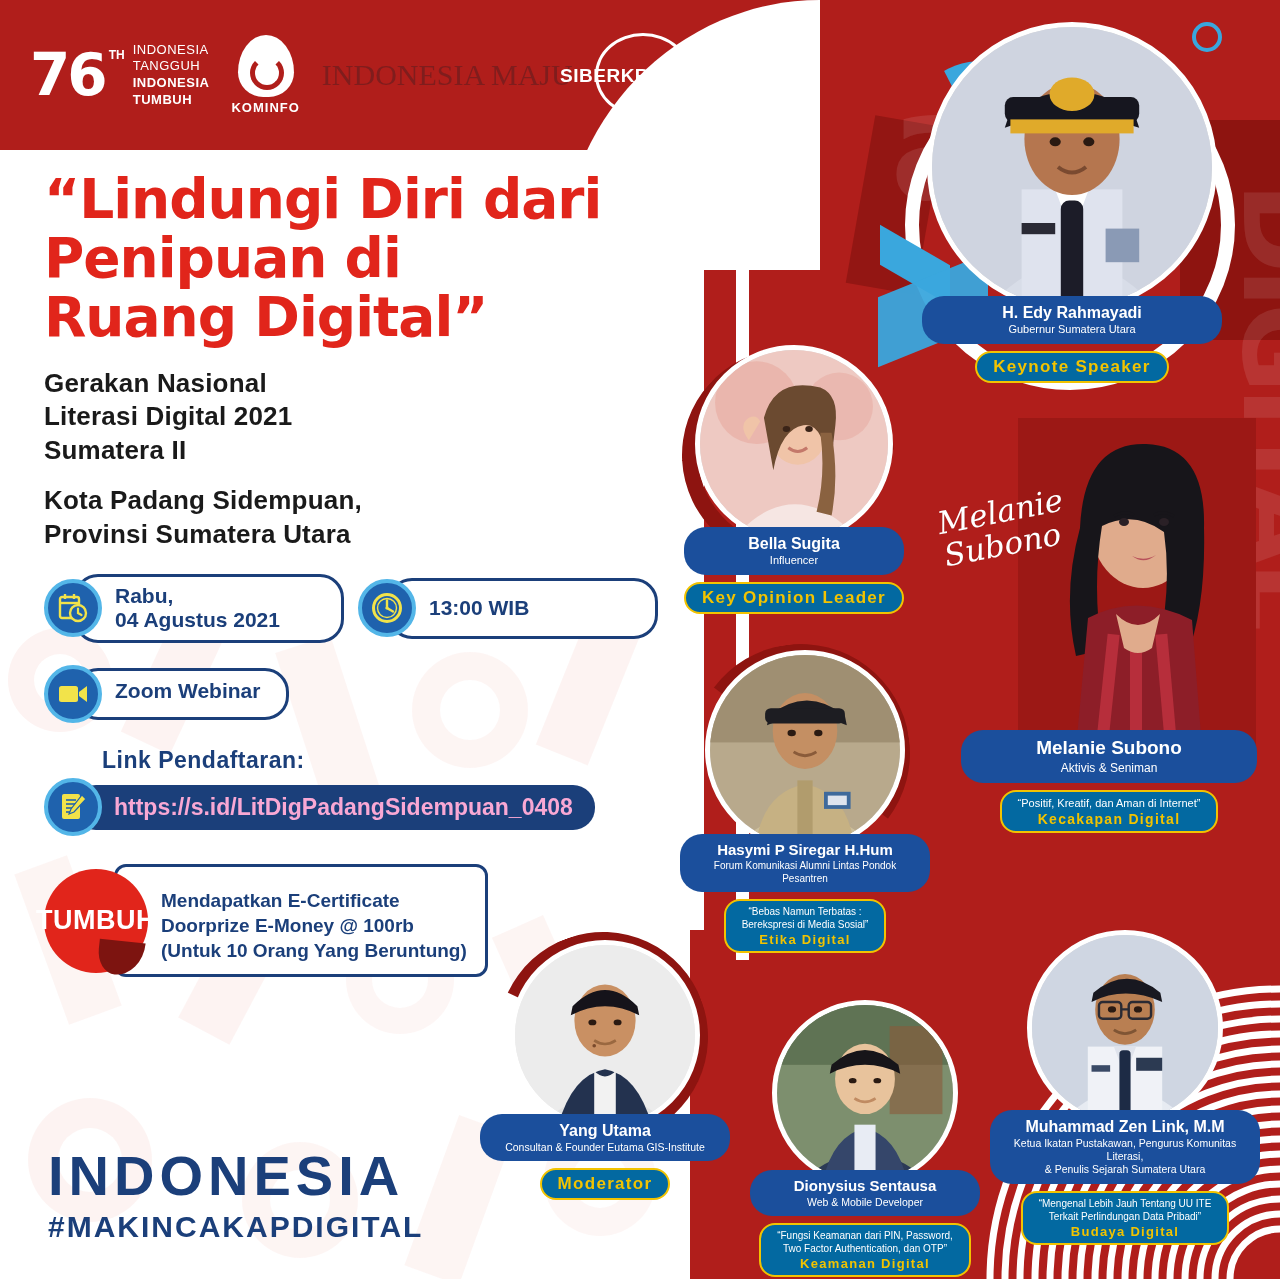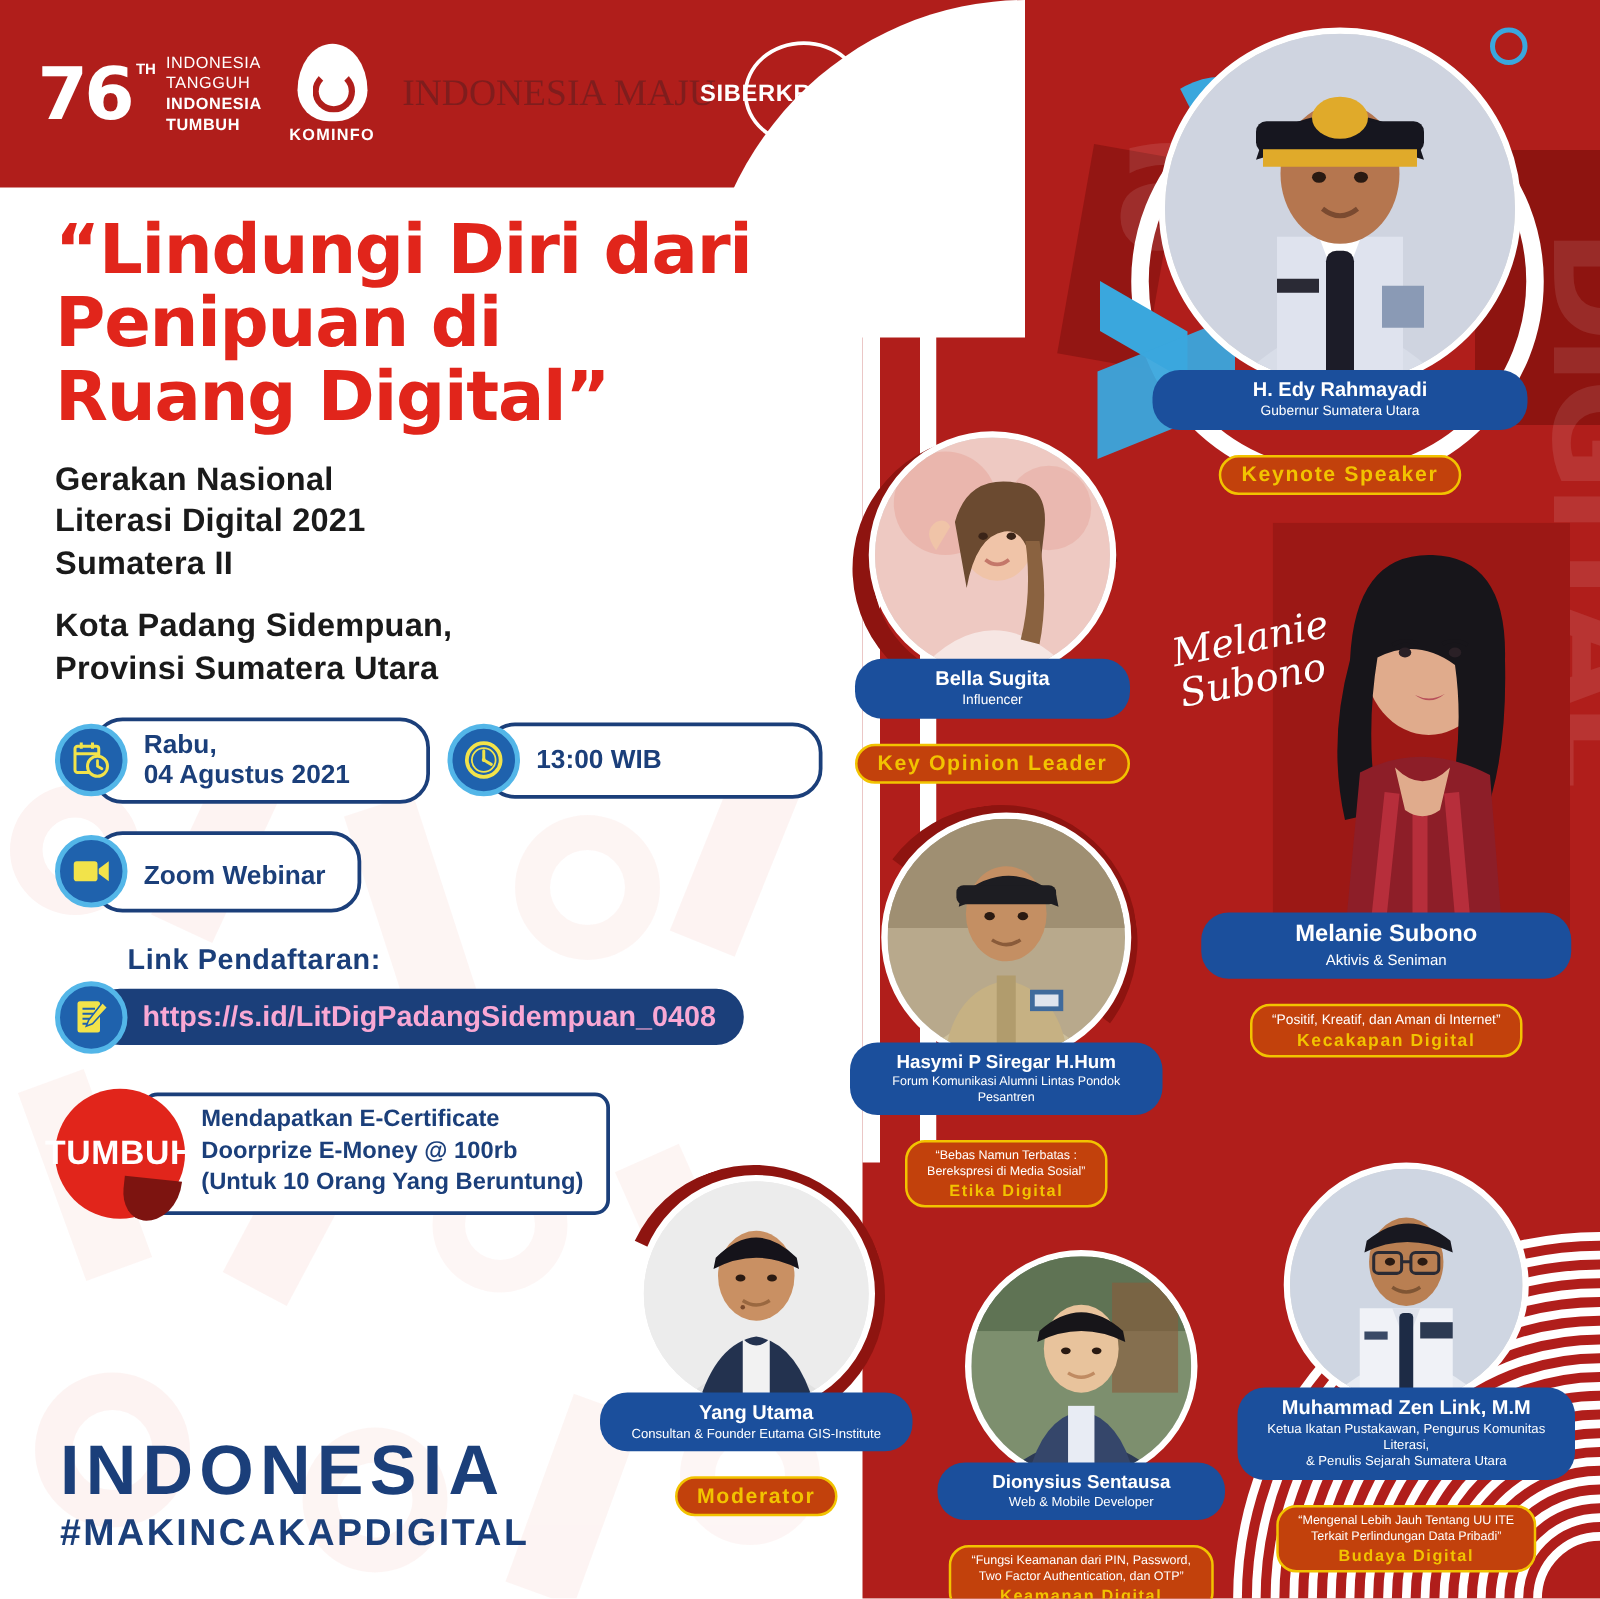--- a/index.html
+++ b/index.html
@@ -122,21 +122,21 @@
   }
   .pill-body {
     border:3px solid #1b3f7a; border-radius:24px;
     background:#fff; color:#1b3f7a; font-weight:bold;
     font-size:21px; line-height:1.18;
     padding:7px 26px 7px 38px; margin-left:-28px; position:relative; z-index:2;
     white-space:pre-line;
   }
   .pill-body.wide { min-width:270px; }
   .pill-body.time { min-width:270px; padding-top:15px; padding-bottom:15px; }
-  .pill-body.zoom { min-width:200px; padding-top:21px; padding-bottom:13px;text-align:center; }
+  .pill-body.zoom { min-width:200px; padding-top:8px; padding-bottom:13px;text-align:center; }
 
   .link-label {
     color:#1b3f7a; font-weight:bold; font-size:23px;
     margin:24px 0 4px 58px; letter-spacing:.5px;
   }
   .link-row { display:flex; align-items:center; }
   .link-pill {
     background:#1b3f7a; color:#f9a8d4; font-weight:bold; font-size:23px;
     border-radius:22px; padding:9px 22px 9px 40px; margin-left:-28px;
     position:relative; z-index:2; white-space:nowrap;
@@ -153,21 +153,21 @@
   }
   .gratis-badge::after{
     content:""; position:absolute; right:4px; bottom:-2px;
     width:46px; height:34px; background:#7d1410;
     border-radius:0 0 60% 40%/0 0 100% 70%;
     transform:rotate(6deg); z-index:-1;
   }
   .gratis-body {
     border:3px solid #1b3f7a; border-radius:12px; background:#fff;
     color:#1b3f7a; font-weight:bold; font-size:19px; line-height:1.32;
-    padding:6px 18px 11px 44px; margin-left:-34px; position:relative; z-index:2;
+    padding:21px 18px 11px 44px; margin-left:-34px; position:relative; z-index:2;
     white-space:pre-line;
   }
 
   
   .footer-brand { position:absolute; left:48px; top:1148px; z-index:14; }
   .footer-brand .l1 {
     color:#1b3f7a; font-weight:bold; font-size:56px; letter-spacing:5px; line-height:1;
   }
   .footer-brand .l2 {
     color:#1b3f7a; font-weight:bold; font-size:30px; letter-spacing:2px; margin-top:6px;
@@ -189,23 +189,23 @@
 
   .name-plate {
     background:#1b4f9c; color:#fff; border-radius:22px;
     text-align:center; padding:7px 16px; margin-top:-16px;
     position:relative; z-index:4;
   }
   .name-plate .nm { font-weight:bold; font-size:16px; line-height:1.2; }
   .name-plate .rl { font-size:11px; line-height:1.25; margin-top:1px; }
 
   .topic-plate {
-    background:#c2410c; border:2.5px solid #f2c300; border-radius:16px;
+    background:#0369a1; border:2.5px solid #f2c300; border-radius:16px;
     color:#fff; text-align:center; padding:4px 16px;
-    margin:20px auto 0; position:relative; z-index:5; width:fit-content;
+    margin:7px auto 0; position:relative; z-index:5; width:fit-content;
   }
   .topic-plate .quote { font-size:11px; line-height:1.3; white-space:pre-line; }
   .topic-plate .pillar {
     font-size:14px; font-weight:bold; color:#f2c300; letter-spacing:1.3px; margin-top:1px;
   }
   .topic-plate.gold-only .pillar { margin-top:0; font-size:17px; }
 
   
   #sp-edy { left:922px; top:22px; width:300px; }
   #sp-edy .portrait { width:290px; height:290px; }

